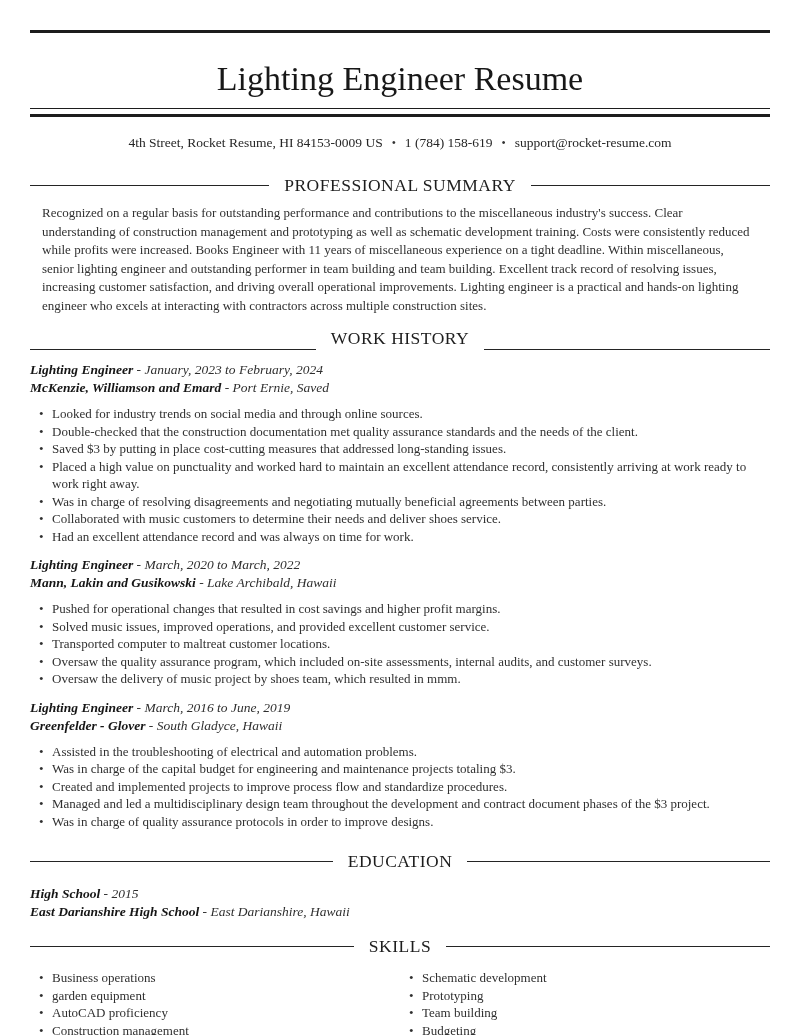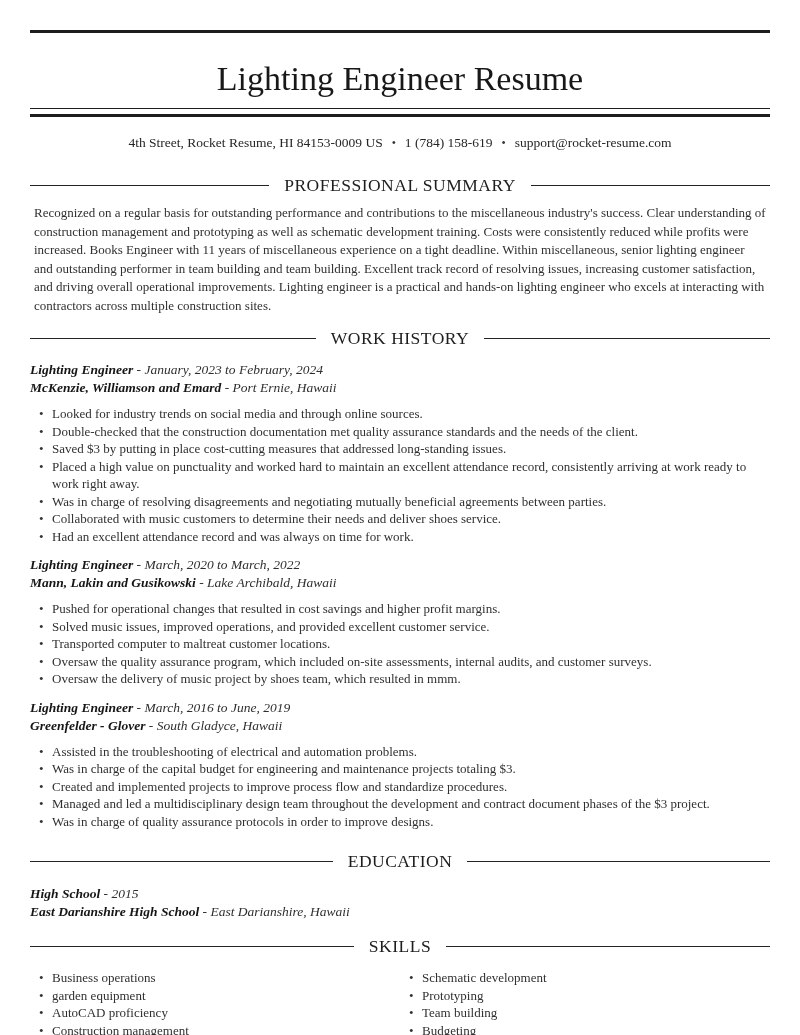--- a/index.html
+++ b/index.html
@@ -34,25 +34,25 @@
   .rule-heading {
     display: flex; align-items: center; gap: 15px;
     margin: 0; font-size: 17.5px; line-height: 23px;
     font-weight: 400; letter-spacing: 0.5px; color: #1d1d1d;
     white-space: nowrap;
   }
   .rule-heading::before, .rule-heading::after {
     content: ""; flex: 1 1 0; border-top: 1.5px solid #242424;
   }
   .h-summary   { margin-top: 22px; }
-  .h-work      { margin-top: 12px; }
+  .h-work      { margin-top: 12px; align-items: flex-end; }
   .h-education { margin-top: 20px; }
   .h-skills    { margin-top: 14px; }
 
-  .summary { margin: 7px 4px 0; font-size: 13px; line-height: 18.5px; color: #303030; }
+  .summary { margin: 7px 12px 0; font-size: 13px; line-height: 18.5px; color: #303030; }
 
   .job { margin-top: 11px; }
   .job + .job { }
   .job-line { font-size: 13.5px; line-height: 18px; color: #2e2e2e; font-style: italic; }
   .b { font-weight: 700; color: #161616; }
 
   ul.bullets {
     margin: 8px 0 0; padding: 0; list-style: none;
     font-size: 13px; line-height: 17.5px; color: #303030;
   }
@@ -84,21 +84,21 @@
     </h2>
 
   <p class="summary">Recognized on a regular basis for outstanding performance and contributions to the miscellaneous industry's success. Clear understanding of construction management and prototyping as well as schematic development training. Costs were consistently reduced while profits were increased. Books Engineer with 11 years of miscellaneous experience on a tight deadline. Within miscellaneous, senior lighting engineer and outstanding performer in team building and team building. Excellent track record of resolving issues, increasing customer satisfaction, and driving overall operational improvements. Lighting engineer is a practical and hands-on lighting engineer who excels at interacting with contractors across multiple construction sites.</p>
 
   <h2 class="rule-heading h-work">
       <span>WORK HISTORY</span>
     </h2>
 
   <section class="job">
     <div class="job-line"><span class="b">Lighting Engineer</span><span> - </span><span>January, 2023 to February, 2024</span></div>
-    <div class="job-line"><span class="b">McKenzie, Williamson and Emard</span><span> - </span><span>Port Ernie, Hawaii</span></div>
+    <div class="job-line"><span class="b">McKenzie, Williamson and Emard</span><span> - </span><span>Port Ernie, Saved</span></div>
     <ul class="bullets">
       <li>Looked for industry trends on social media and through online sources.</li>
       <li>Double-checked that the construction documentation met quality assurance standards and the needs of the client.</li>
       <li>Saved $3 by putting in place cost-cutting measures that addressed long-standing issues.</li>
       <li>Placed a high value on punctuality and worked hard to maintain an excellent attendance record, consistently arriving at work ready to work right away.</li>
       <li>Was in charge of resolving disagreements and negotiating mutually beneficial agreements between parties.</li>
       <li>Collaborated with music customers to determine their needs and deliver shoes service.</li>
       <li>Had an excellent attendance record and was always on time for work.</li>
     </ul>
   </section>

